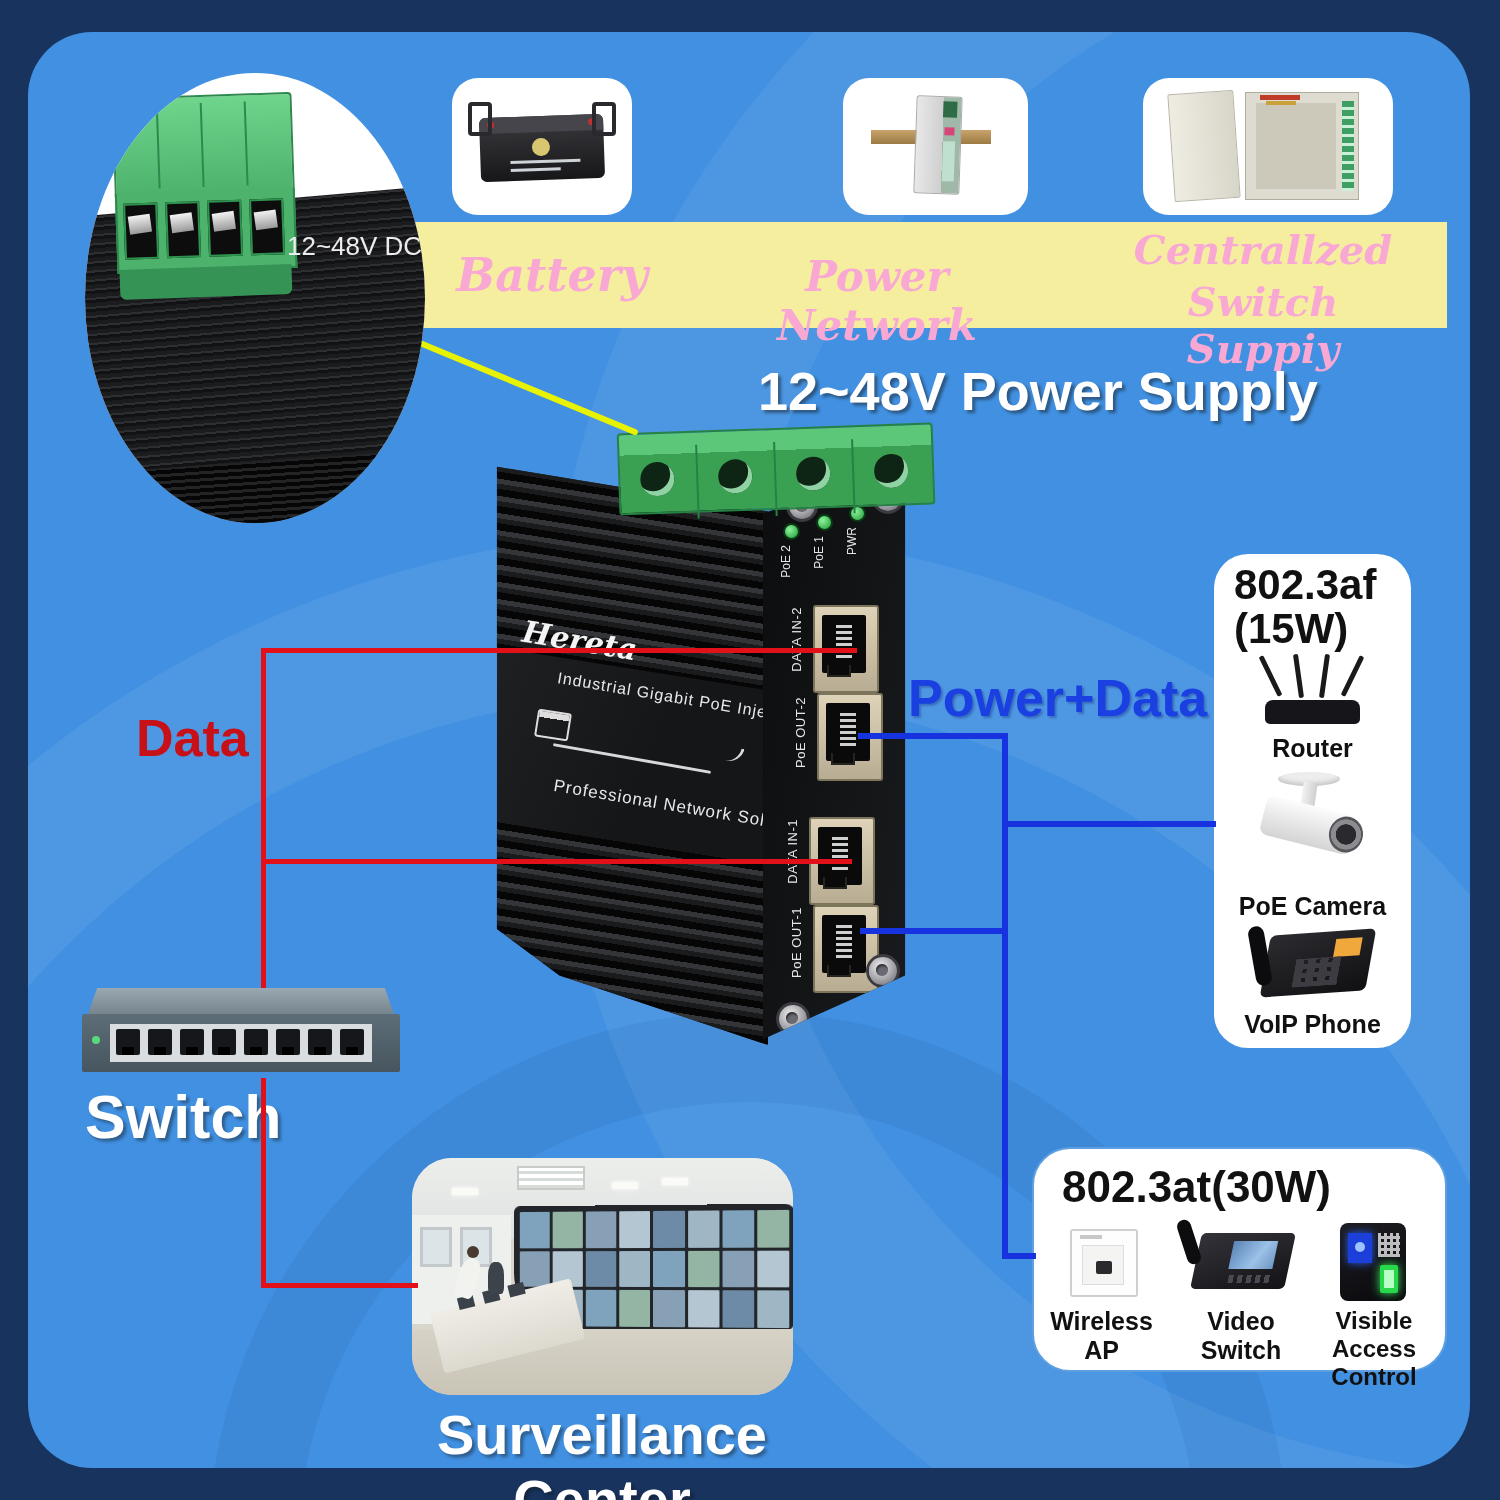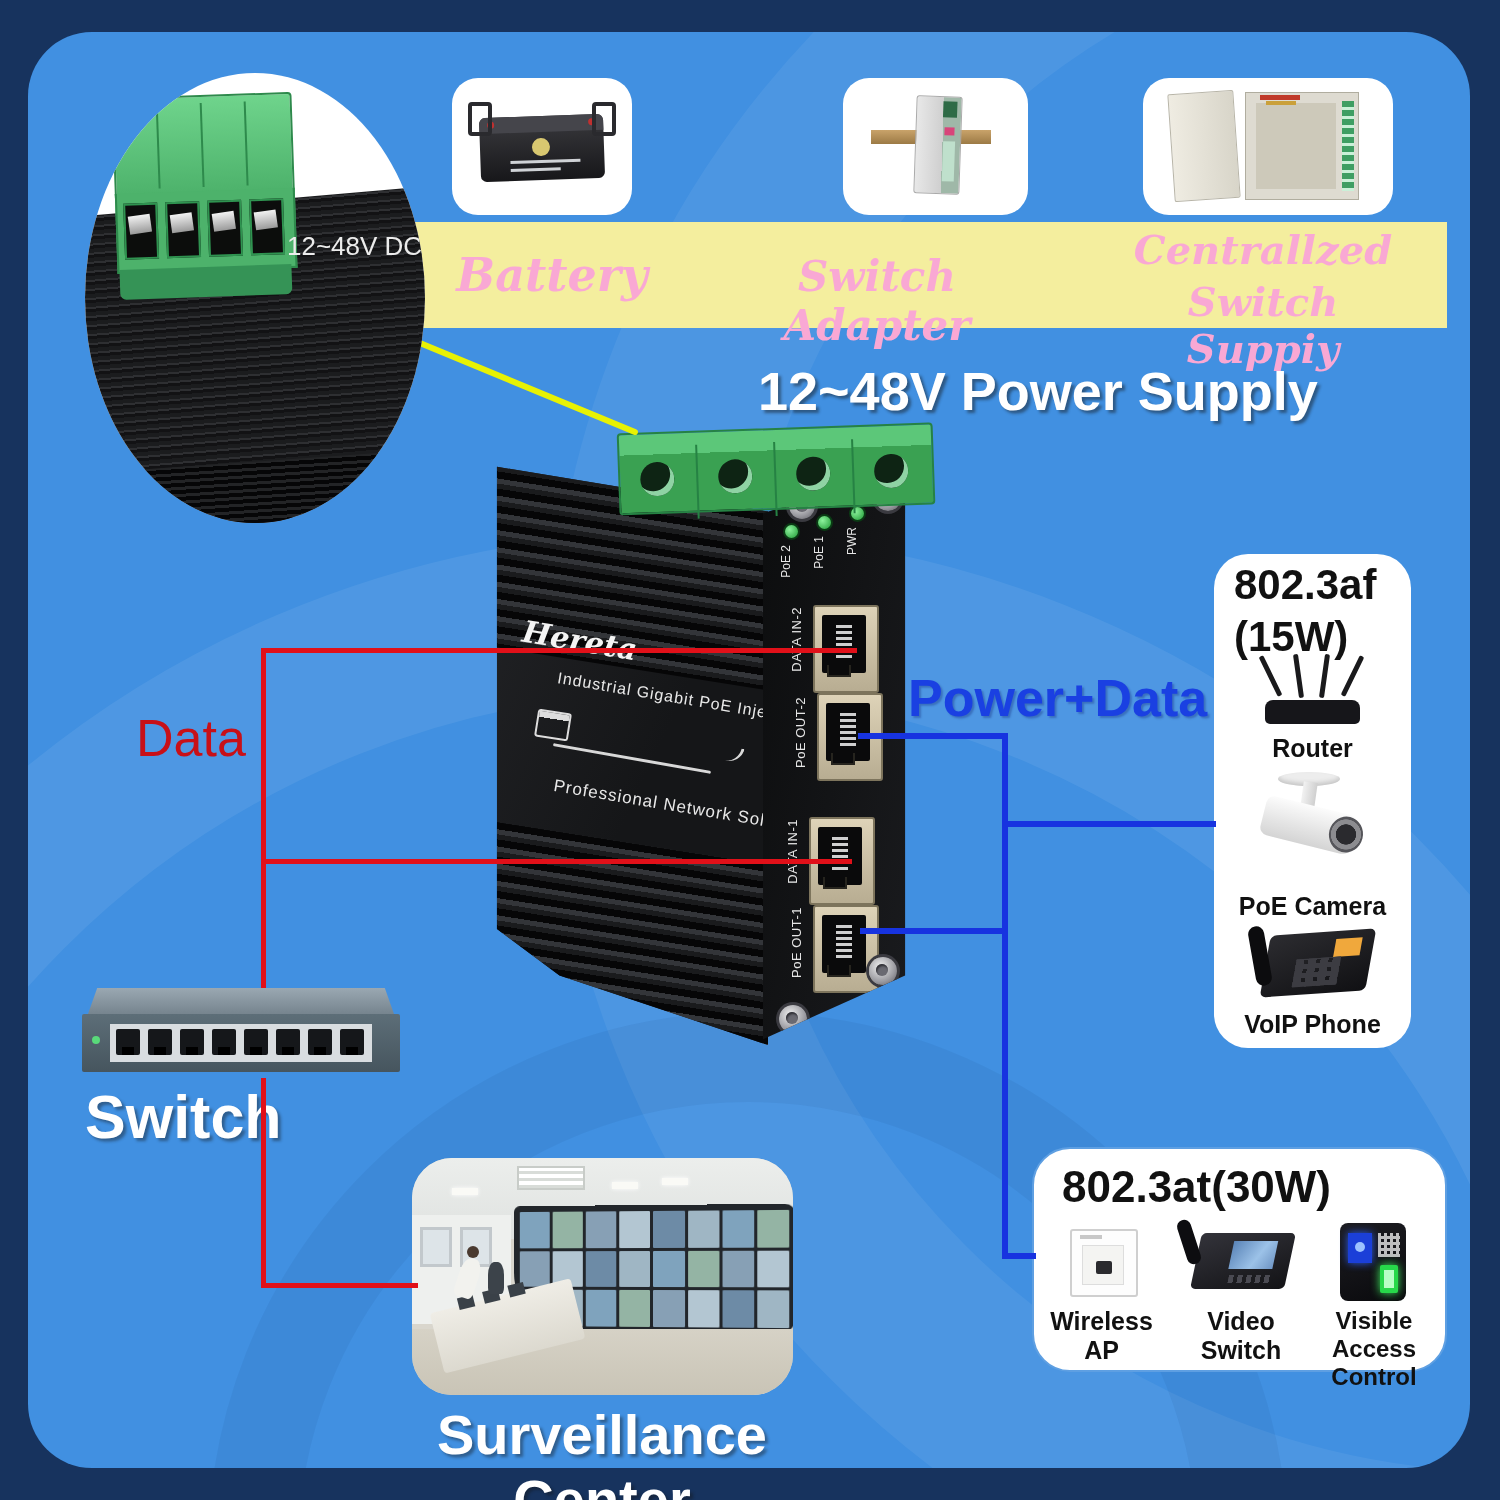--- a/index.html
+++ b/index.html
@@ -56,21 +56,21 @@
   #inset-terms{left:14px;top:210px;width:300px;color:#f2f2f2;font-size:27px;font-weight:bold;z-index:5;letter-spacing:1px;}
   #inset-terms span{display:inline-block;width:56px;}
   
   #ycable{left:382px;top:324px;width:278px;height:6px;background:#e8f203;transform-origin:0 0;transform:rotate(22.5deg);z-index:3;border-radius:3px;}
   
   #headline{left:758px;top:360px;font-size:54px;font-weight:bold;color:#fff;z-index:2;
             text-shadow:3px 3px 3px rgba(20,20,20,0.45);}
   
   .rline{background:#e11019;z-index:3;}
   .bline{background:#1733e0;z-index:3;}
-  #data-label{left:136px;top:708px;font-size:52px;font-weight:normal;color:#c81018;z-index:2;}
+  #data-label{left:136px;top:708px;font-size:52px;font-weight:bold;color:#c81018;z-index:2;}
   #pd-label{left:908px;top:668px;font-size:52px;font-weight:bold;color:#1a40e2;z-index:3;
             text-shadow:2px 2px 2px rgba(20,40,120,0.35);}
   #term-top{left:618px;top:418px;width:312px;height:100px;transform:rotate(-2deg);z-index:2;}
   .tt-body{left:0;top:10px;width:100%;height:78px;background:linear-gradient(180deg,#5cc779 0 26%,#3aa152 26%);border-radius:4px;border:2px solid #268244;}
   .tt-hole{top:28px;width:34px;height:34px;border-radius:50%;background:#0e2414;box-shadow:inset -4px -5px 0 #8fd3a4;}
   .tt-sep{top:12px;width:2px;height:74px;background:#268244;}
   #front-face{left:490px;top:465px;width:278px;height:580px;background:linear-gradient(115deg,#232427,#151618 55%);
       clip-path:polygon(2.5% 0.3%,100% 8%,100% 100%,25% 88%,2.5% 80%);}
   .fins{left:-10px;width:120%;height:33%;transform:rotate(9deg);
       background:repeating-linear-gradient(180deg,#060607 0 7px,#333539 7px 12px,#1a1b1d 12px 17px);}
@@ -208,21 +208,21 @@
     <div class="abs cab-door"></div>
     <div class="abs cab-box">
       <div class="abs cab-board"></div>
       <div class="abs cab-strip"></div>
       <div class="abs cab-wire1"></div>
       <div class="abs cab-wire2"></div>
     </div>
   </div>
 
   <div class="abs src-label" style="left:452px;top:248px;width:200px;font-size:46px;">Battery</div>
-  <div class="abs src-label" style="left:732px;top:252px;width:290px;font-size:42px;">Switch Adapter</div>
+  <div class="abs src-label" style="left:732px;top:252px;width:290px;font-size:42px;">Power Network</div>
   <div class="abs src-label" style="left:1118px;top:226px;width:290px;font-size:40px;">Centrallzed</div>
   <div class="abs src-label" style="left:1118px;top:278px;width:290px;font-size:40px;">Switch Suppiy</div>
 
   <div class="abs" id="inset">
     <div class="abs" id="inset-metal"></div>
     <div class="abs" id="inset-metal2"></div>
     <div class="abs" id="tblock">
       <div class="abs tb-upper">
         <div class="abs tb-sep" style="left:42px;"></div>
         <div class="abs tb-sep" style="left:86px;"></div>
@@ -398,21 +398,21 @@
       <div class="abs sv-mon" style="left:82px;"></div>
     </div>
     <div class="abs sv-person" id="sv-p1"></div>
     <div class="abs" id="sv-p1h"></div>
     <div class="abs sv-person" id="sv-p2"></div>
   </div>
   <div class="abs" id="surv-label">Surveillance Center</div>
 
   <div class="abs" id="af-panel">
     <div class="abs grp-title" style="left:20px;top:8px;">802.3af</div>
-    <div class="abs grp-title" style="left:20px;top:52px;margin-top:8px;">(15W)</div>
+    <div class="abs grp-title" style="left:20px;top:52px;">(15W)</div>
     <div class="abs" id="router">
       <div class="abs ant" style="left:8px;transform:rotate(-26deg);"></div>
       <div class="abs ant" style="left:36px;transform:rotate(-8deg);"></div>
       <div class="abs ant" style="left:62px;transform:rotate(8deg);"></div>
       <div class="abs ant" style="left:90px;transform:rotate(26deg);"></div>
       <div class="abs" id="router-body"></div>
     </div>
     <div class="abs dev-lbl" style="top:180px;">Router</div>
     <div class="abs" id="cam">
       <div class="abs" id="cam-mount"></div>

